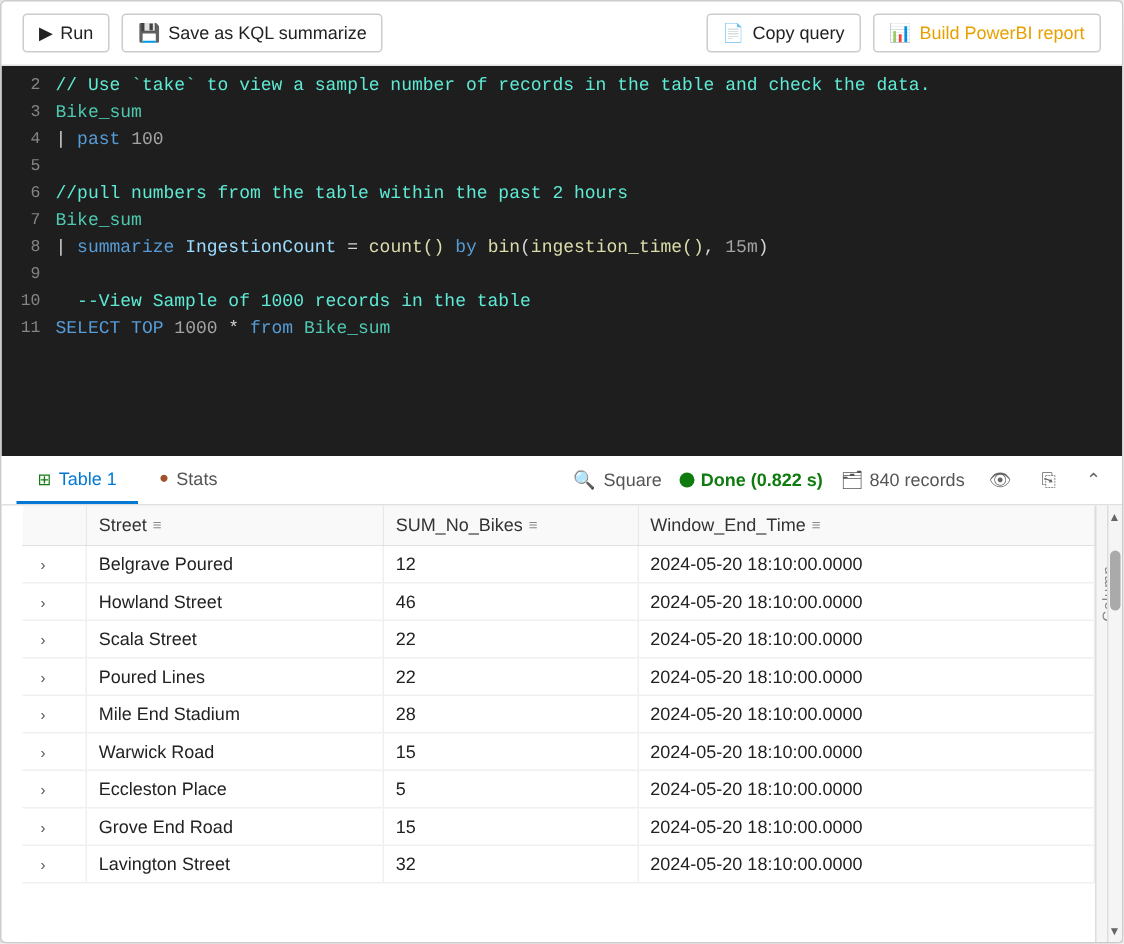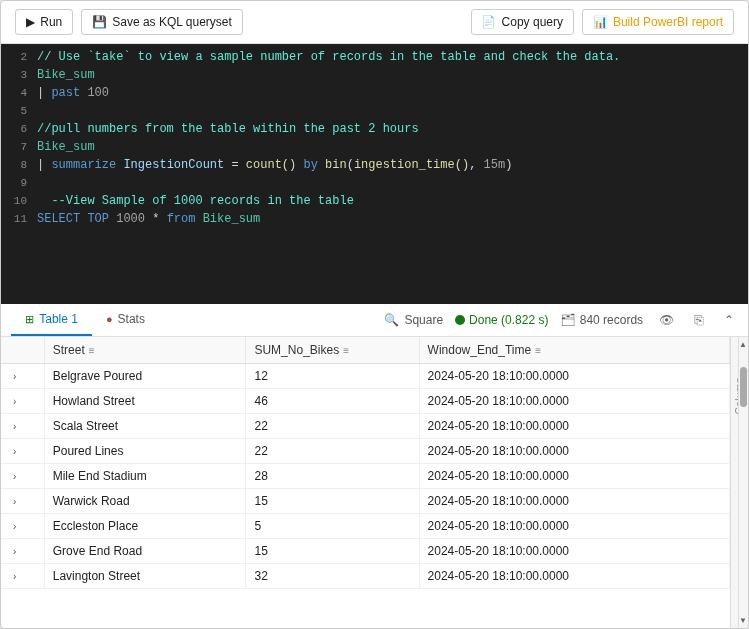--- a/index.html
+++ b/index.html
@@ -160,21 +160,21 @@
       align-items: center;
       gap: 5px;
       cursor: pointer;
       color: #555;
     }
     .status-done {
       display: flex;
       align-items: center;
       gap: 4px;
       color: #107c10;
-      font-weight: 400;
+      font-weight: 700;
     }
     .status-dot {
       width: 10px;
       height: 10px;
       background: #107c10;
       border-radius: 50%;
     }
     .records-badge {
       display: flex;
       align-items: center;
@@ -238,20 +238,21 @@
     .table-wrapper {
       display: flex;
       flex: 1;
       overflow: hidden;
       position: relative;
     }
     .table-inner {
       flex: 1;
       overflow-y: auto;
       overflow-x: auto;
+      padding-left: 14px;
     }
     .side-col-bar {
       width: 18px;
       background: #f5f5f5;
       border-left: 1px solid #ddd;
       display: flex;
       flex-direction: column;
       align-items: center;
       position: relative;
       overflow: hidden;
@@ -315,21 +316,21 @@
 <div class="dialog">
 
 
   <div class="toolbar">
     <button class="toolbar-btn toolbar-btn-run">
       <span>▶</span>
       <span>Run</span>
     </button>
     <button class="toolbar-btn">
       <span>💾</span>
-      <span>Save as KQL queryset</span>
+      <span>Save as KQL summarize</span>
     </button>
     <div class="toolbar-separator"></div>
     <button class="toolbar-btn-right">
       <span>📄</span>
       <span>Copy query</span>
     </button>
     <button class="toolbar-btn-right powerbi-btn">
       <span>📊</span>
       <span>Build PowerBI report</span>
     </button>

